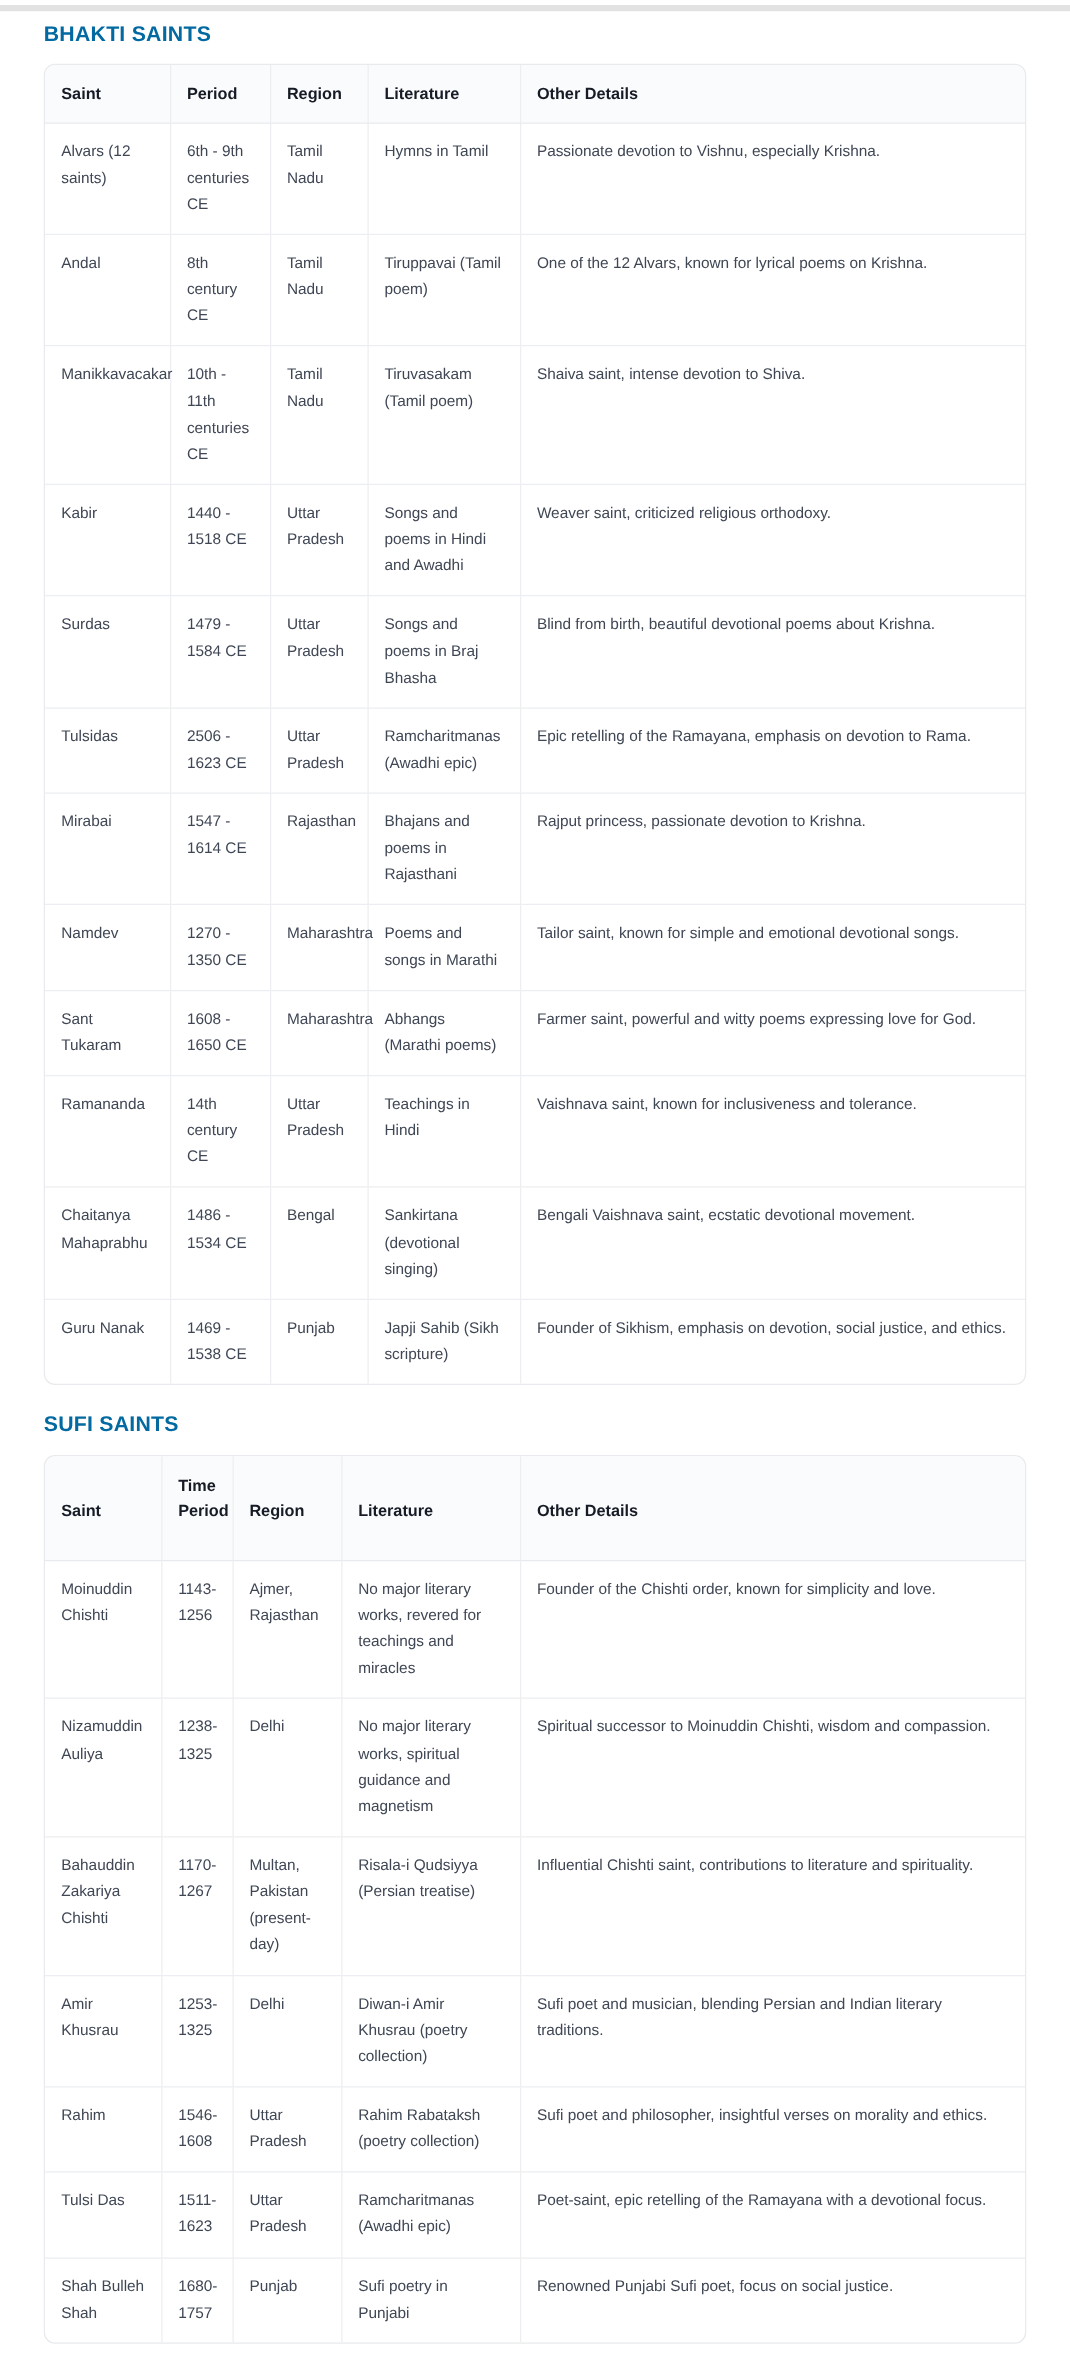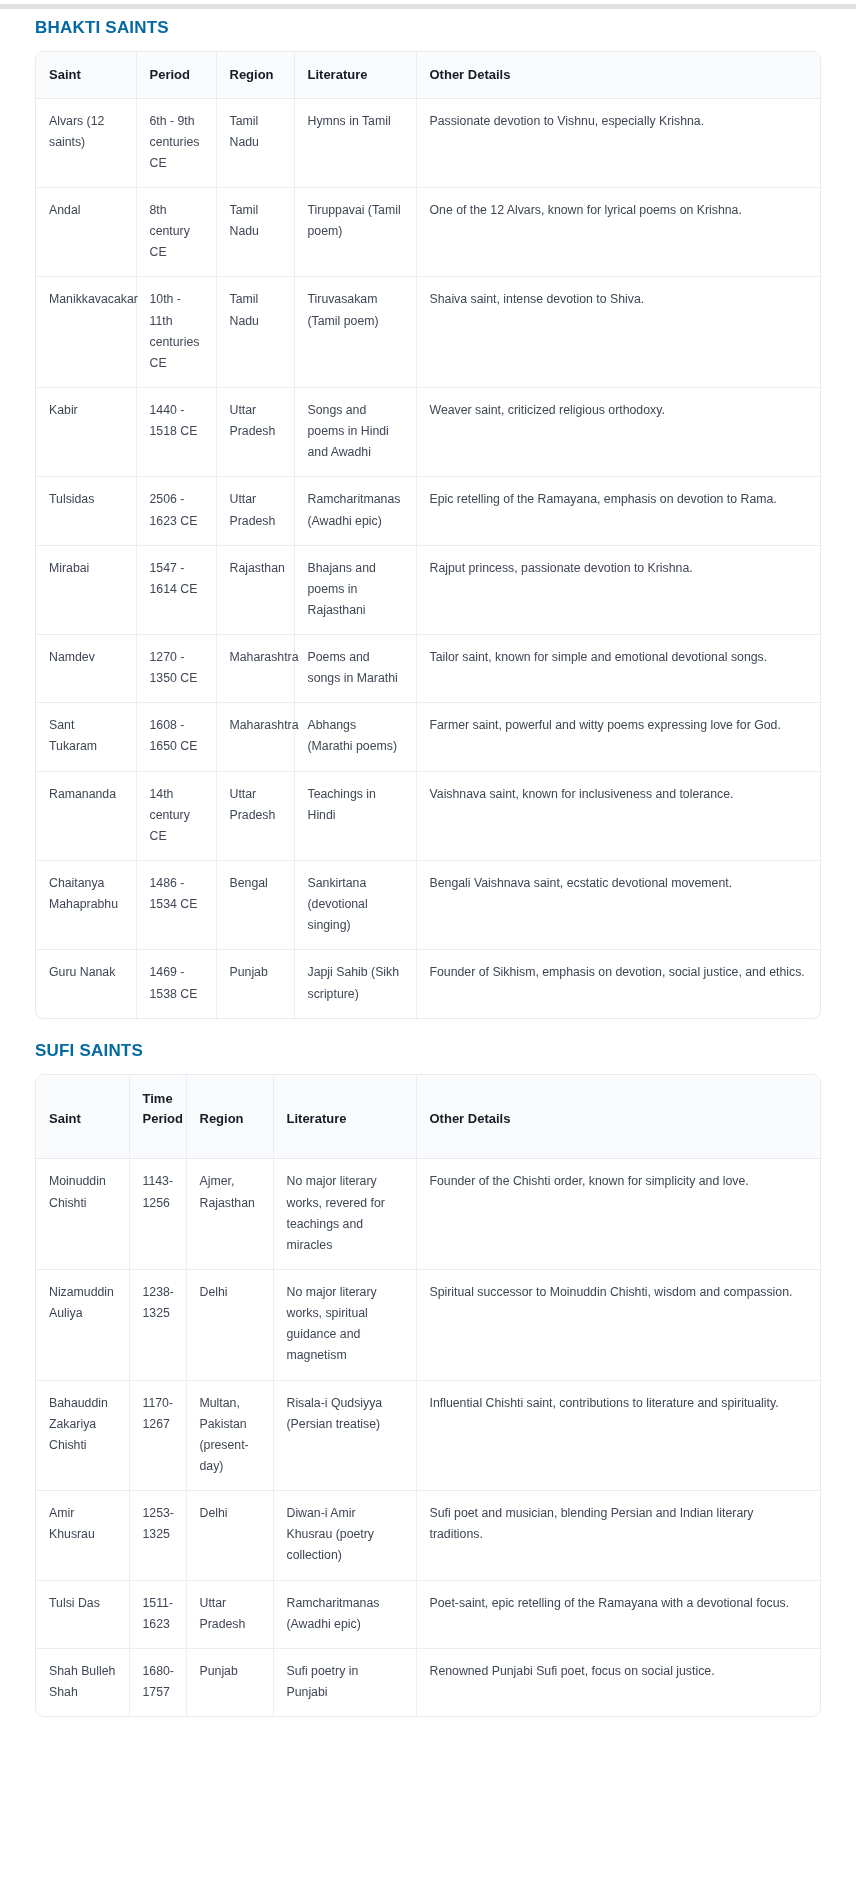--- a/index.html
+++ b/index.html
@@ -152,20 +152,27 @@
               <td>Shaiva saint, intense devotion to Shiva.</td>
             </tr>
             <tr>
               <td>Kabir</td>
               <td>1440 - 1518 CE</td>
               <td>Uttar Pradesh</td>
               <td>Songs and poems in Hindi and Awadhi</td>
               <td>Weaver saint, criticized religious orthodoxy.</td>
             </tr>
             <tr>
+              <td>Surdas</td>
+              <td>1479 - 1584 CE</td>
+              <td>Uttar Pradesh</td>
+              <td>Songs and poems in Braj Bhasha</td>
+              <td>Blind from birth, beautiful devotional poems about Krishna.</td>
+            </tr>
+            <tr>
               <td>Tulsidas</td>
               <td>2506 - 1623 CE</td>
               <td>Uttar Pradesh</td>
               <td>Ramcharitmanas (Awadhi epic)</td>
               <td>Epic retelling of the Ramayana, emphasis on devotion to Rama.</td>
             </tr>
             <tr>
               <td>Mirabai</td>
               <td>1547 - 1614 CE</td>
               <td>Rajasthan</td>
@@ -256,20 +263,27 @@
               <td>Influential Chishti saint, contributions to literature and spirituality.</td>
             </tr>
             <tr>
               <td>Amir Khusrau</td>
               <td>1253-1325</td>
               <td>Delhi</td>
               <td>Diwan-i Amir Khusrau (poetry collection)</td>
               <td>Sufi poet and musician, blending Persian and Indian literary traditions.</td>
             </tr>
             <tr>
+              <td>Rahim</td>
+              <td>1546-1608</td>
+              <td>Uttar Pradesh</td>
+              <td>Rahim Rabataksh (poetry collection)</td>
+              <td>Sufi poet and philosopher, insightful verses on morality and ethics.</td>
+            </tr>
+            <tr>
               <td>Tulsi Das</td>
               <td>1511-1623</td>
               <td>Uttar Pradesh</td>
               <td>Ramcharitmanas (Awadhi epic)</td>
               <td>Poet-saint, epic retelling of the Ramayana with a devotional focus.</td>
             </tr>
             <tr>
               <td>Shah Bulleh Shah</td>
               <td>1680-1757</td>
               <td>Punjab</td>

